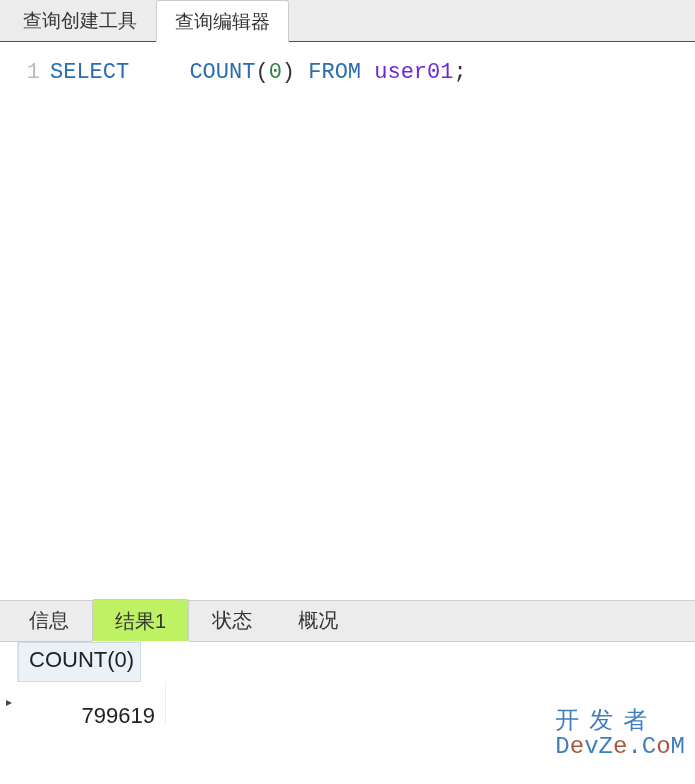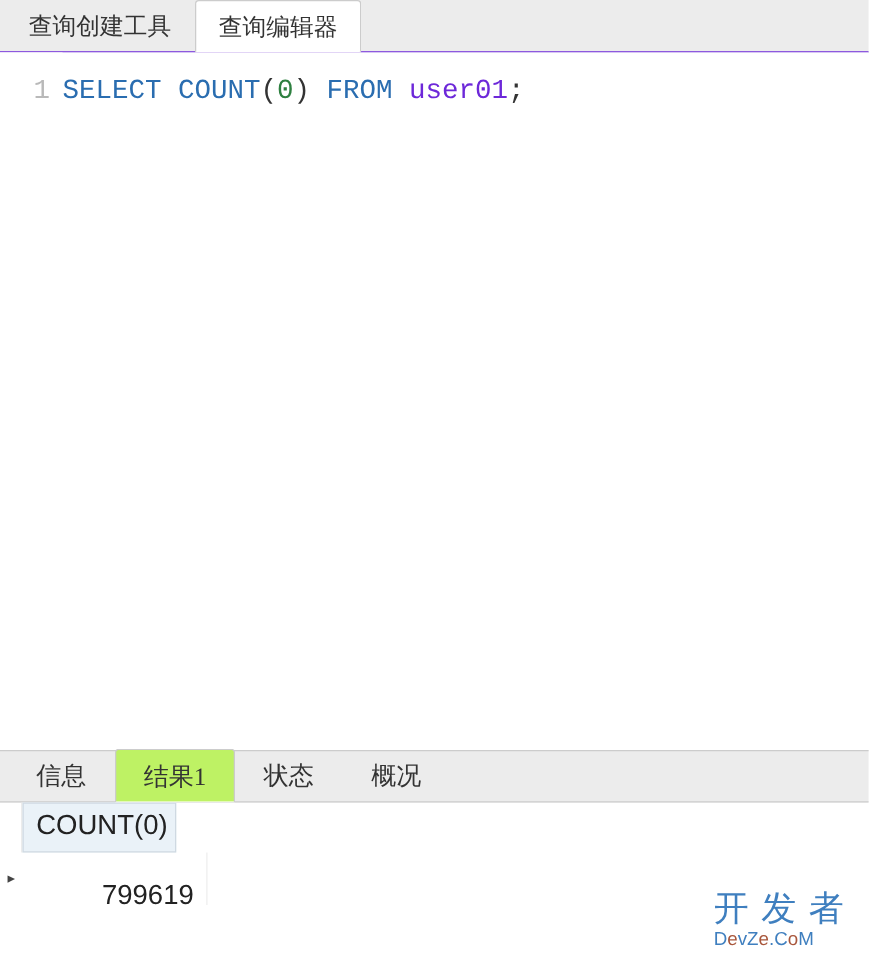--- a/index.html
+++ b/index.html
@@ -60,35 +60,34 @@
     user-select: none;
     background: #fff;
   }
   .code {
     flex: 1;
     padding-top: 14px;
     white-space: pre;
     color: #333;
   }
   .kw   { color: #2a6db0; text-align: right; }   
-  .fn   { color: #2a6db0; }
+  .fn   { color: #2a6db0; margin-left: 47px; }
   .num  { color: #2e8040; }
   .pn   { color: #333; }
   .id   { color: #6d28d9; }
 
   
   .result-tabbar {
     display: flex;
     align-items: flex-end;
     height: 42px;
     background: #ececec;
     border-top: 1px solid #ccc;
     border-bottom: 1px solid #ccc;
     padding-left: 6px;
-    font-family: Liberation Serif, serif;
   }
   .result-tab {
     padding: 8px 22px 6px 22px;
     font-size: 20px;
     color: #333;
     border: 1px solid transparent;
     cursor: pointer;
     user-select: none;
   }
   .result-tab.active {
@@ -146,28 +145,28 @@
   .watermark {
     position: absolute;
     right: 10px;
     bottom: 24px;
     text-align: left;
     line-height: 1.1;
     pointer-events: none;
   }
   .watermark .l1 {
     color: #3f7fbf;
-    font-size: 28px;
+    font-size: 24px;
     letter-spacing: 10px;
     font-family: "SimSun", serif;
   }
   .watermark .l2 {
     color: #3f7fbf;
-    font-size: 15px;
-    font-family: Liberation Sans, sans-serif;
+    font-size: 24px;
+    font-family: Liberation Mono, monospace;
   }
   .watermark .l2 .alt { color: #a8563b; }
 </style>
 </head>
 <body>
 
 <div class="top-tabbar">
   <div class="top-tab">查询创建工具</div>
   <div class="top-tab active">查询编辑器</div>
 </div>

